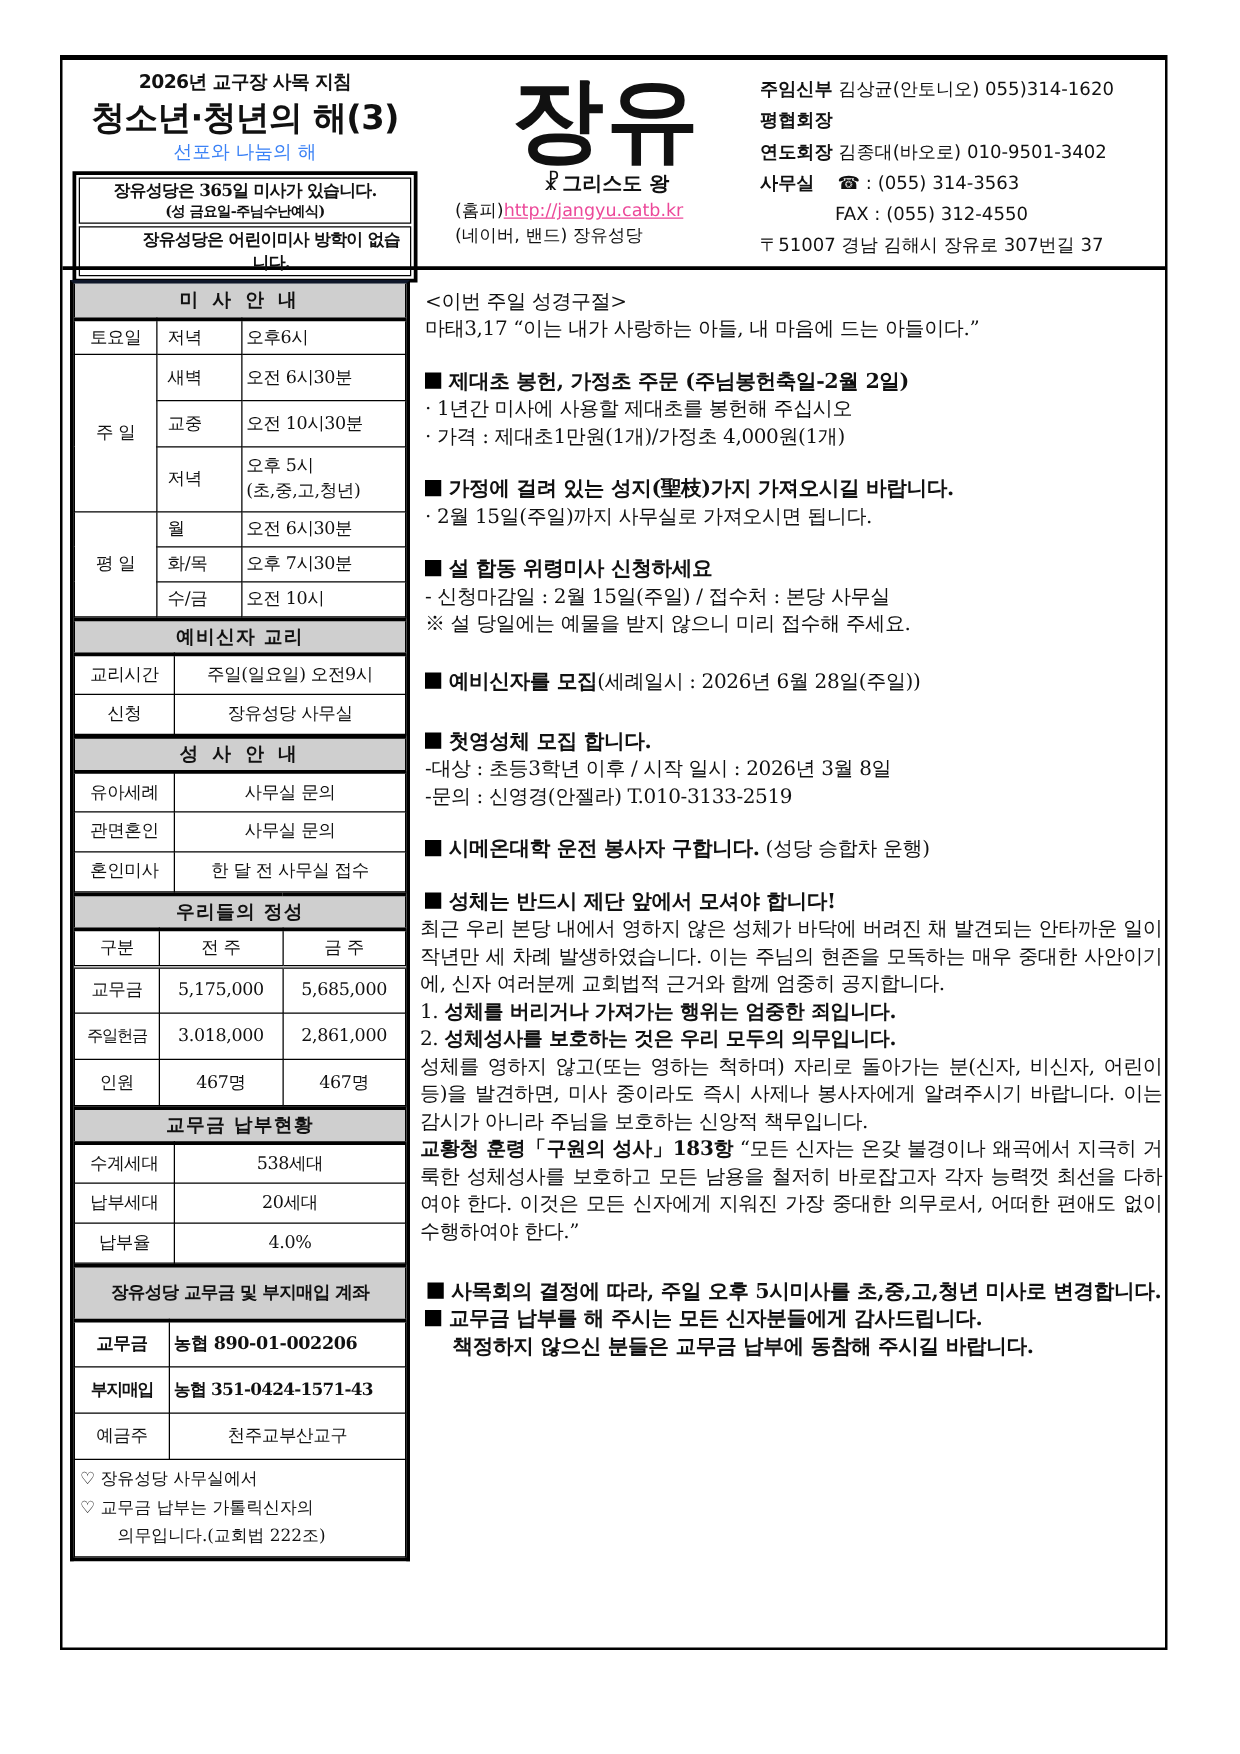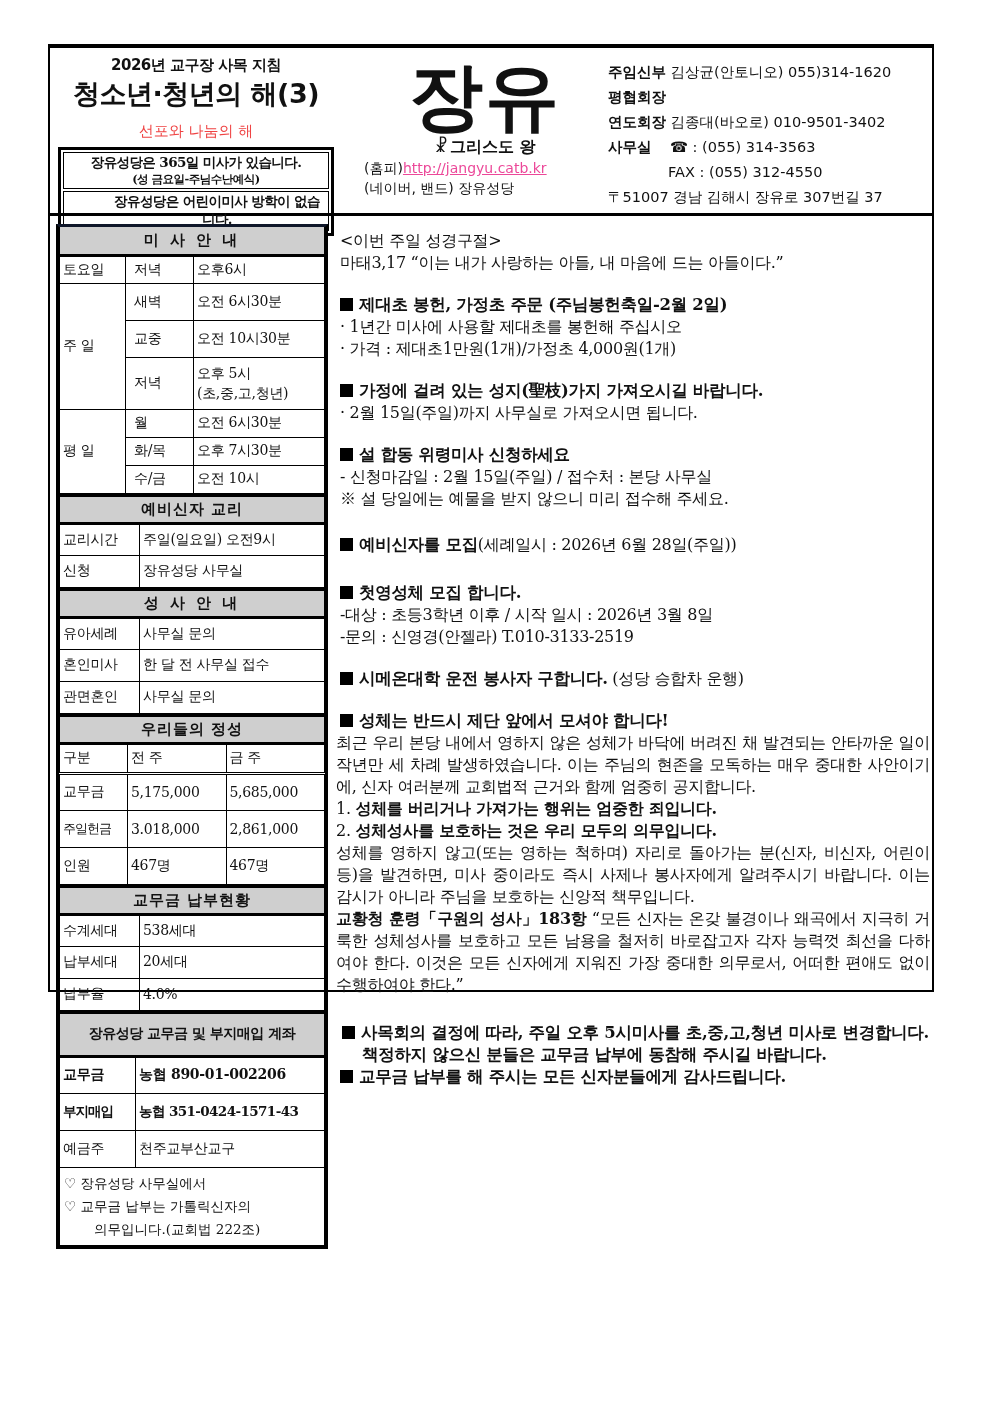--- a/index.html
+++ b/index.html
@@ -1,26 +1,26 @@
 <!DOCTYPE html>
 <html><head>
 <meta charset="utf-8">
 <style>
   * { box-sizing: border-box; margin: 0; padding: 0; }
   html, body { width: 992px; height: 1403px; background: #ffffff; }
   body { position: relative; font-family: "DejaVu Serif", "Liberation Serif", serif; color: #111; }
 
-  .page { position: absolute; left: 48px; top: 44px; width: 886px; height: 948px; border: 2px solid #000; border-top: 4px solid #000; }
+  .page { position: absolute; left: 48px; top: 44px; width: 886px; height: 1276px; border: 2px solid #000; border-top: 4px solid #000; }
 
   
   .header { position: absolute; left: 0; top: 0; width: 882px; height: 168px; border-bottom: 3px solid #000; }
   .hdr-left { position: absolute; left: 8px; top: 8px; width: 276px; text-align: center; font-family: "DejaVu Sans", sans-serif; }
   .hdr-left .line1 { font-size: 15px; font-weight: bold; letter-spacing: -0.5px; }
   .hdr-left .line2 { font-size: 27px; font-weight: bold; margin-top: 1px; letter-spacing: -0.5px; }
-  .hdr-left .line3 { font-size: 15px; color: #ef4444; margin-top: 10px; font-family: "DejaVu Serif", serif; }
+  .hdr-left .line3 { font-size: 15px; color: #3b82f6; margin-top: 0; font-family: "DejaVu Serif", serif; }
   .notice-box { margin-top: 6px; border: 3px solid #000; padding: 2px; }
   .notice-inner { border: 1px solid #000; padding: 1px 2px; font-family: "DejaVu Serif", serif; }
   .notice-inner + .notice-inner { margin-top: 2px; padding-left: 44px; }
   .notice-inner .n1 { font-size: 13.5px; font-weight: bold; letter-spacing: -0.6px; }
   .notice-inner .n2 { font-size: 11.5px; font-weight: bold; letter-spacing: -0.5px; }
 
   .hdr-mid { position: absolute; left: 300px; top: 2px; width: 270px; text-align: center; font-family: "DejaVu Sans", sans-serif; }
   .logo-title { font-size: 74px; font-weight: bold; letter-spacing: 2px; line-height: 92px; }
   .christ-king { font-size: 16px; font-weight: bold; margin-top: -6px; }
   .christ-king .chi { font-family: "DejaVu Serif", serif; font-weight: normal; font-size: 17px; margin-right: 2px; }
@@ -28,21 +28,21 @@
   .hdr-mid .link-row a { color: #ec4899; text-decoration: underline; }
 
   .hdr-right { position: absolute; left: 558px; top: 12px; width: 330px; font-family: "DejaVu Sans", sans-serif; font-size: 14.5px; line-height: 25px; }
   .hdr-right b { font-weight: bold; }
 
   
   .left-col { position: absolute; left: 6px; top: 176px; width: 272px; }
   table.tb { width: 100%; border-collapse: collapse; font-family: "DejaVu Serif", serif; }
   table.tb td { border: 1.5px solid #000; font-size: 14px; padding: 0 3px; height: 28px; letter-spacing: -0.3px; }
   table.tb td.hd { background: #cfcfcf; text-align: center; font-weight: bold; font-size: 15px; border-top: 3px solid #000; border-bottom: 3px solid #000; letter-spacing: 3px; }
-  table.tb td.c { text-align: left; margin-top: 36px; }
+  table.tb td.c { text-align: center; margin-top: 36px; }
   table.tb .tall { height: 52px; }
   .outer { border: 3px solid #000; border-top: none; }
   .acct-note { border: 1.5px solid #000; border-top: none; font-family: "DejaVu Serif", serif; font-size: 13.5px; line-height: 23px; padding: 4px 4px; }
 
   
   .right-col { position: absolute; left: 290px; top: 182px; width: 590px; font-family: "DejaVu Serif", serif; font-size: 16px; line-height: 22px; letter-spacing: -0.3px; }
   .sec-head { font-weight: bold; font-size: 16.5px; }
   .sq { display: inline-block; width: 13px; height: 13px; background: #000; margin-right: 6px; vertical-align: -1px; }
   .gap-m { height: 20px; }
   .para { text-align: justify; }
@@ -152,26 +152,26 @@
     <table class="tb">
       <tbody>
             <tr>
               <td class="hd" colspan="2">성 사 안 내</td>
             </tr>
       <tr>
               <td class="c" style="width:80px;height:32px">유아세례</td>
               <td class="c" style="height:32px">사무실 문의</td>
             </tr>
       <tr>
+              <td class="c" style="height:32px">관면혼인</td>
+              <td class="c" style="height:32px">사무실 문의</td>
+            </tr>
+      <tr>
               <td class="c" style="height:32px">혼인미사</td>
               <td class="c" style="height:32px">한 달 전 사무실 접수</td>
-            </tr>
-      <tr>
-              <td class="c" style="height:32px">관면혼인</td>
-              <td class="c" style="height:32px">사무실 문의</td>
             </tr>
     </tbody>
         </table>
 
     <table class="tb">
       <tbody>
             <tr>
               <td class="hd" colspan="3" style="letter-spacing:1px">우리들의 정성</td>
             </tr>
       <tr>
@@ -276,16 +276,16 @@
 
     <div class="sec-head"><span class="sq"></span><span>성체는 반드시 제단 앞에서 모셔야 합니다!</span></div>
     <div class="para" style="margin-left:-4px"> 최근 우리 본당 내에서 영하지 않은 성체가 바닥에 버려진 채 발견되는 안타까운 일이 작년만 세 차례 발생하였습니다. 이는 주님의 현존을 모독하는 매우 중대한 사안이기에, 신자 여러분께 교회법적 근거와 함께 엄중히 공지합니다.</div>
     <div style="margin-left:-4px"><span>1. </span><b>성체를 버리거나 가져가는 행위는 엄중한 죄입니다.</b></div>
     <div style="margin-left:-4px"><span>2. </span><b>성체성사를 보호하는 것은 우리 모두의 의무입니다.</b></div>
     <div class="para" style="margin-left:-4px">성체를 영하지 않고(또는 영하는 척하며) 자리로 돌아가는 분(신자, 비신자, 어린이 등)을 발견하면, 미사 중이라도 즉시 사제나 봉사자에게 알려주시기 바랍니다. 이는 감시가 아니라 주님을 보호하는 신앙적 책무입니다.</div>
     <div class="para" style="margin-left:-4px"><b>교황청 훈령「구원의 성사」183항</b><span> “모든 신자는 온갖 불경이나 왜곡에서 지극히 거룩한 성체성사를 보호하고 모든 남용을 철저히 바로잡고자 각자 능력껏 최선을 다하여야 한다. 이것은 모든 신자에게 지워진 가장 중대한 의무로서, 어떠한 편애도 없이 수행하여야 한다.”</span></div>
     <div class="gap-m" style="height:26px"></div>
 
     <div class="sec-head" style="margin-left:-4px"><span class="sq" style="margin-left:6px"></span><span>사목회의 결정에 따라, 주일 오후 5시미사를 초,중,고,청년 미사로 변경합니다.</span></div>
+    <div class="sec-head"><span class="sq"></span><span>교무금 납부를 해 주시는 모든 신자분들에게 감사드립니다.</span></div>
     <div class="sec-head" style="padding-left:22px">책정하지 않으신 분들은 교무금 납부에 동참해 주시길 바랍니다.</div>
-    <div class="sec-head"><span class="sq"></span><span>교무금 납부를 해 주시는 모든 신자분들에게 감사드립니다.</span></div>
   </div>
 </div>
 
 </body></html>

